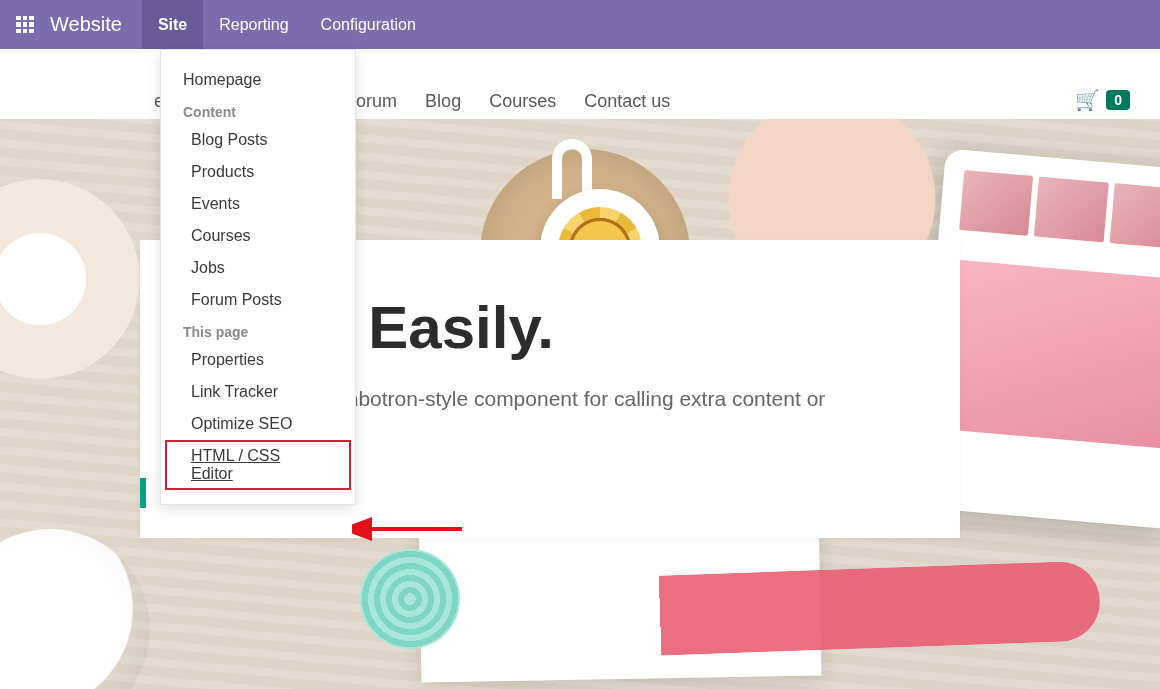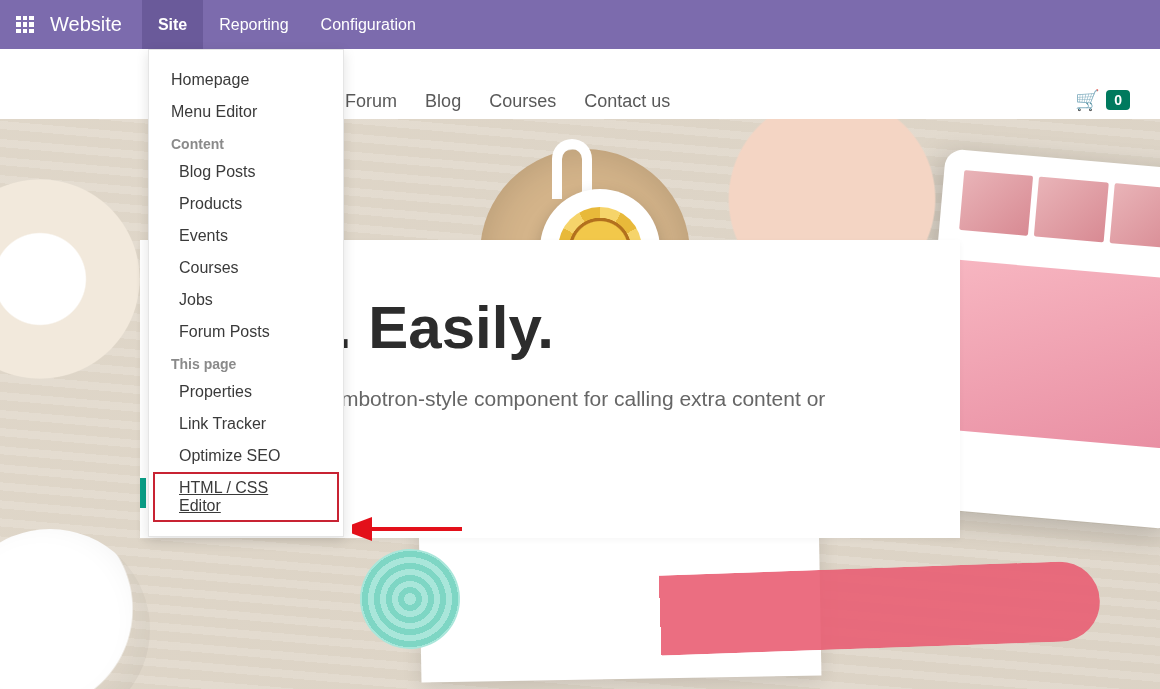--- a/index.html
+++ b/index.html
@@ -16,21 +16,21 @@
 
   
   .subnav { height: 63px; display: flex; align-items: flex-end; padding: 0 30px 0 140px; background: #fff; position: relative; z-index: 3; }
   .nav-item { font-size: 18px; color: #595959; margin: 0 14px; cursor: pointer; }
   .nav-spacer { flex: 1; }
   .cart { display: flex; align-items: center; gap: 6px; color: #595959; }
   .cart-badge { background: #007a5e; color: #fff; border-radius: 4px; padding: 2px 8px; font-size: 14px; font-weight: bold; }
   .cart-icon { font-size: 20px; }
 
   
-  .dropdown { position: absolute; top: 49px; left: 148px; width: 196px; background: #fff; border: 1px solid #e5e5e5; box-shadow: 0 4px 12px rgba(0,0,0,0.12); padding: 14px 0; z-index: 10; }
+  .dropdown { position: absolute; top: 49px; left: 160px; width: 196px; background: #fff; border: 1px solid #e5e5e5; box-shadow: 0 4px 12px rgba(0,0,0,0.12); padding: 14px 0; z-index: 10; }
   .dd-item { padding: 7px 22px; font-size: 16px; color: #3a3a3a; cursor: pointer; }
   .dd-sub { padding-left: 30px; }
   .dd-header { padding: 8px 22px 4px; font-size: 14px; color: #8a8a8a; font-weight: 600; cursor: default; }
   .dd-item.highlighted { border: 2px solid #c82333; margin: 0 4px; padding: 5px 24px; text-decoration: underline; }
 
   
   .arrow { position: absolute; top: 514px; left: 352px; z-index: 11; }
   .arrow svg { display: block; }
 
   
@@ -117,21 +117,20 @@
 </div>
 
 <div class="hero-card">
   <div class="hero-title">nline. Easily.</div>
   <div class="hero-text">unit, a simple jumbotron-style component for calling extra content or information.</div>
 </div>
 <div class="teal-edge"></div>
 
 <div class="dropdown">
   <div class="dd-item">Homepage</div>
-  <div class="dd-item">Menu Editor</div>
   <div class="dd-header">Content</div>
   <div class="dd-item dd-sub">Blog Posts</div>
   <div class="dd-item dd-sub">Products</div>
   <div class="dd-item dd-sub">Events</div>
   <div class="dd-item dd-sub">Courses</div>
   <div class="dd-item dd-sub">Jobs</div>
   <div class="dd-item dd-sub">Forum Posts</div>
   <div class="dd-header">This page</div>
   <div class="dd-item dd-sub">Properties</div>
   <div class="dd-item dd-sub">Link Tracker</div>

